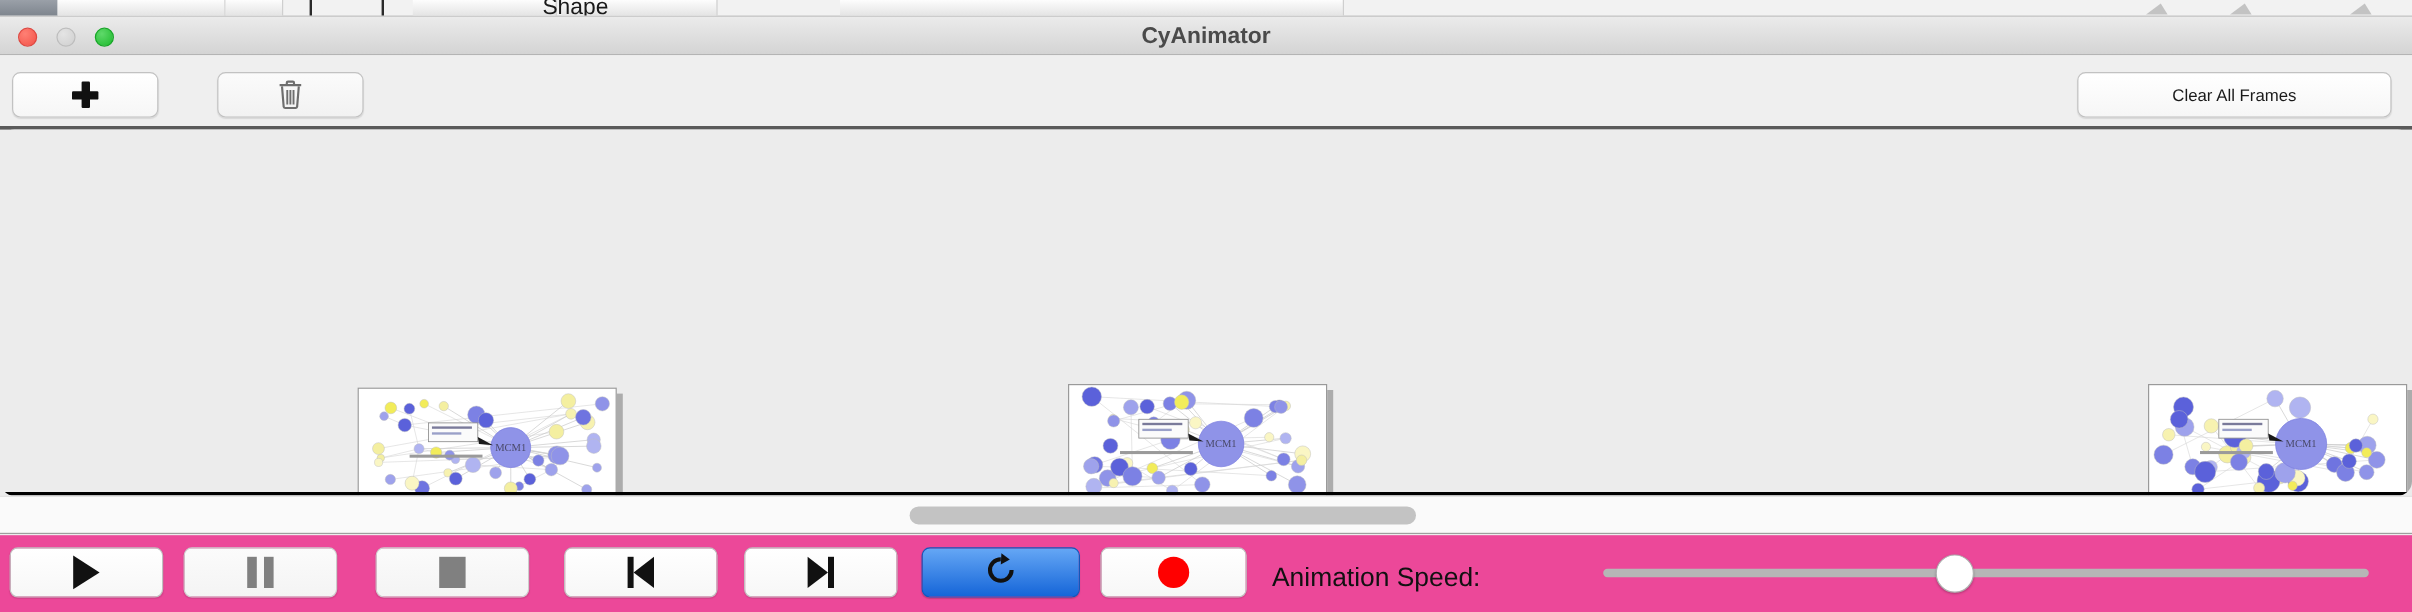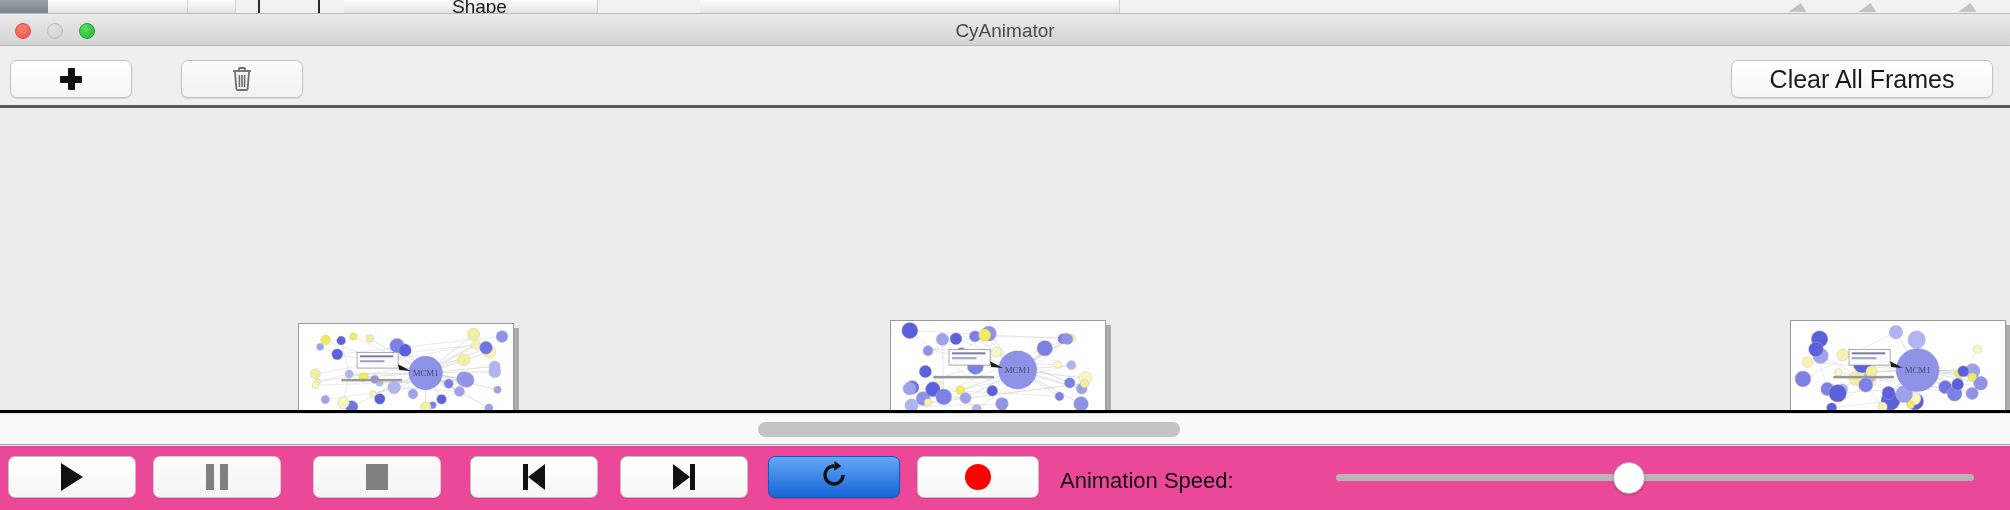--- a/index.html
+++ b/index.html
@@ -44,20 +44,21 @@
     border-right: 9px solid transparent;
     border-bottom: 9px solid #c3c3c3;
     transform: skewX(-20deg);
   }
 
   
   #titlebar {
     position: absolute; left: 0; top: 14px; width: 2010px; height: 32px;
     background: linear-gradient(#ebebeb, #d4d4d4);
     border-bottom: 1px solid #b4b4b4;
+    font-weight: bold;
   }
   #title-text {
     position: absolute; left: 0; right: 0; top: 6px;
     text-align: center;
     font-size: 19px; color: #4a4a4a;
     font-family: "Liberation Sans", sans-serif;
   }
   .traffic {
     position: absolute; top: 9px;
     width: 16px; height: 16px; border-radius: 50%;
@@ -77,21 +78,21 @@
     border: 1px solid #c2c2c2;
     background: linear-gradient(#ffffff, #f6f6f6);
     box-shadow: 0 1px 1px rgba(0,0,0,0.10);
     display: flex; align-items: center; justify-content: center;
     cursor: pointer;
   }
   #btn-add   { left: 10px;  top: 14px; width: 122px; height: 38px; }
   #btn-del   { left: 181px; top: 14px; width: 122px; height: 38px;
                background: linear-gradient(#fbfbfb, #f2f2f2); }
   #btn-clear { left: 1731px; top: 14px; width: 262px; height: 38px; }
-  #btn-clear .lbl { font-size: 25px; color: #1a1a1a; }
+  #btn-clear .lbl { font-size: 14px; color: #1a1a1a; }
 
   .plus-icon { position: relative; width: 22px; height: 22px; }
   .plus-icon::before, .plus-icon::after {
     content: ""; position: absolute; background: #111; border-radius: 1px;
   }
   .plus-icon::before { left: 0; top: 7.5px; width: 22px; height: 7px; }
   .plus-icon::after  { top: 0; left: 7.5px; height: 22px; width: 7px; }
 
   .trash-icon { width: 22px; height: 26px; position: relative; }
 
@@ -99,20 +100,21 @@
   #sep-top {
     position: absolute; left: 0; top: 105px; width: 2010px; height: 3px;
     background: #5a5a5a;
   }
 
   
   #timeline {
     position: absolute; left: 0; top: 108px; width: 2010px; height: 305px;
     background: #ececec;
     overflow: hidden;
+    border-radius: 12px;
   }
 
   
   .frame {
     position: absolute;
     width: 216px; height: 98px;
     background: #ffffff;
     border: 1px solid #9a9a9a;
     box-shadow: 5px 5px 0 rgba(120,120,120,0.55);
     overflow: hidden;

